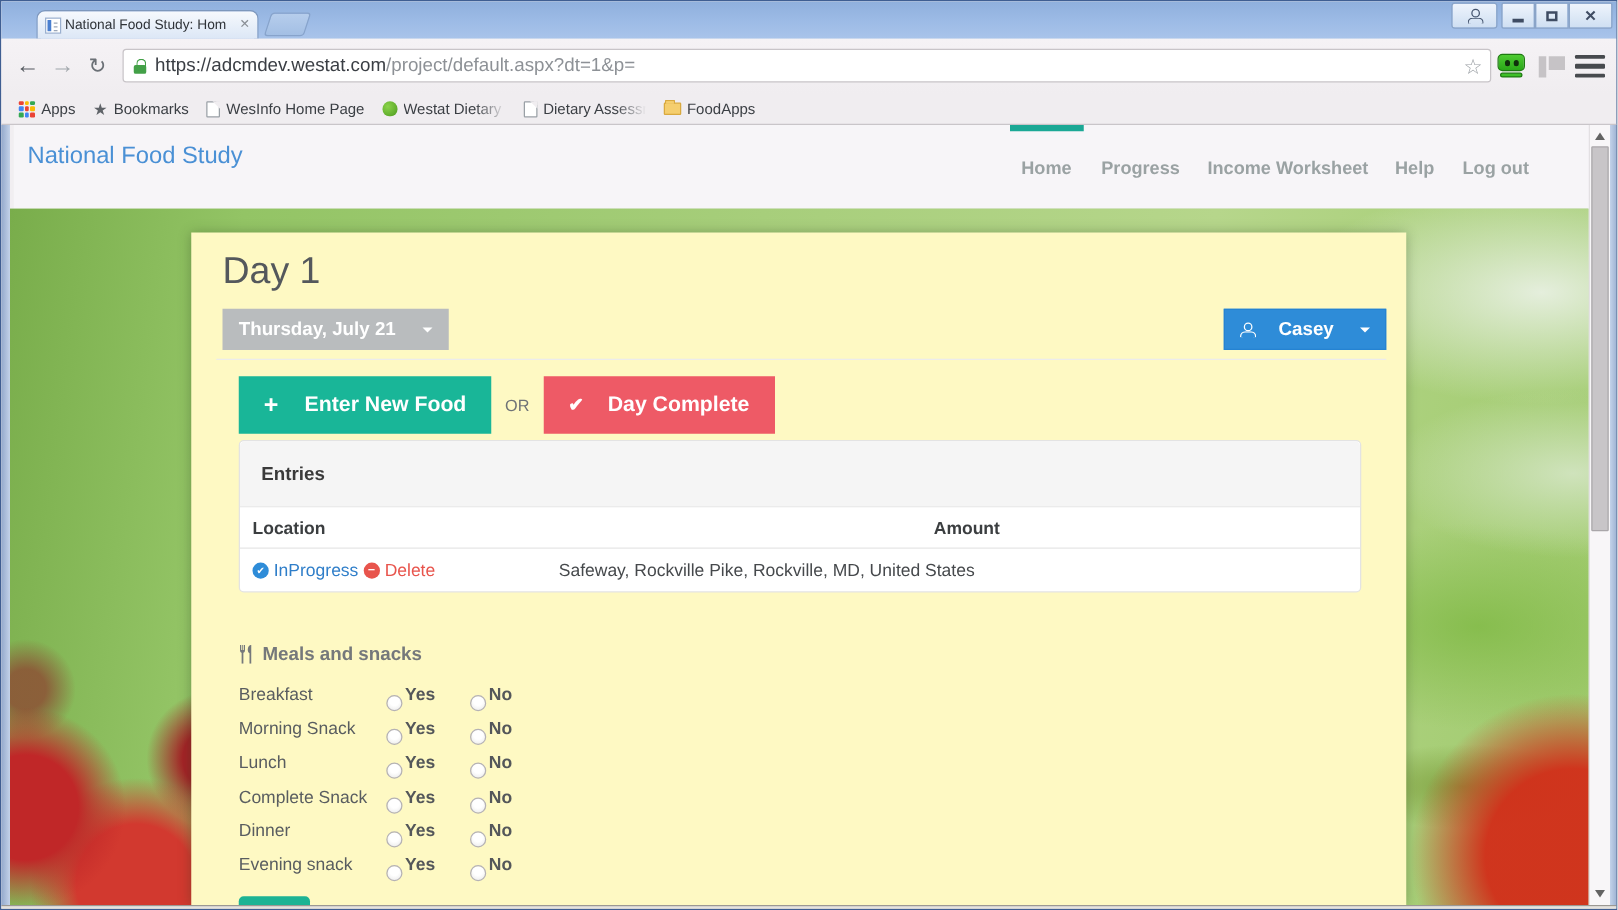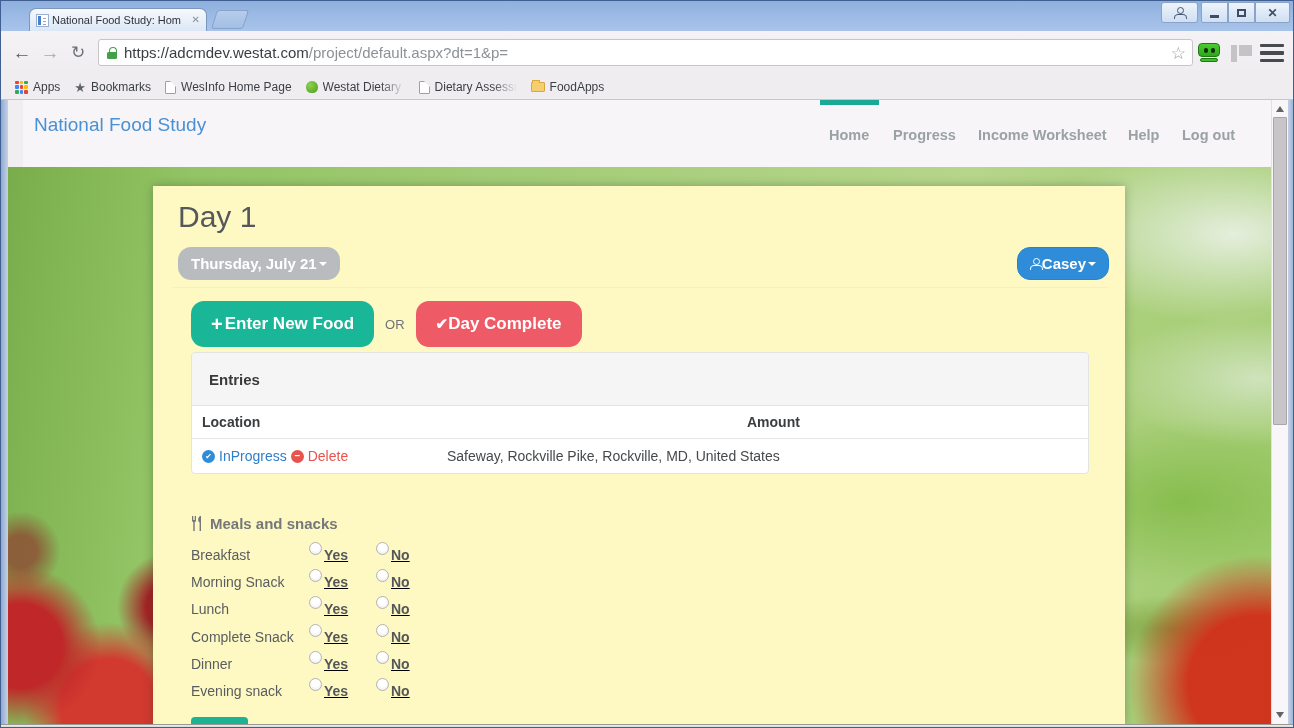--- a/index.html
+++ b/index.html
@@ -70,21 +70,21 @@
   .apps-grid{width:13px;height:13px;display:grid;grid-template-columns:repeat(3,1fr);gap:1px;}
   .apps-grid i{border-radius:1px;}
   .bm-star{font-size:13px;color:#5f6368;line-height:1;}
   .page-ico{width:11px;height:13px;background:#fff;border:1px solid #9aa0a6;border-radius:1px;position:relative;}
   .page-ico::after{content:"";position:absolute;right:-1px;top:-1px;border:3px solid;border-color:#f0edf0 #f0edf0 transparent transparent;}
   .apple-ico{width:12px;height:12px;background:radial-gradient(circle at 35% 35%,#8bd34a,#4d9b1f);border-radius:50% 50% 45% 45%;}
   .folder-ico{width:14px;height:10px;background:#f5ce6e;border:1px solid #d9a93f;border-radius:1px;position:relative;}
   .folder-ico::before{content:"";position:absolute;left:0;top:-3px;width:6px;height:2px;background:#f5ce6e;border:1px solid #d9a93f;border-bottom:none;border-radius:1px 1px 0 0;}
 
   
-  .site-header{position:absolute;left:22px;top:99px;width:1263px;height:67px;background:#f7f5f8;}
+  .site-header{position:absolute;left:10px;top:99px;width:1263px;height:67px;background:#f7f5f8;}
   .active-indicator{position:absolute;left:797px;top:0;width:59px;height:5px;background:#1ba895;}
   .brand{position:absolute;left:11px;top:14px;font-size:19px;color:#4a90d5;}
   .site-nav-item{position:absolute;top:27px;font-size:14.5px;font-weight:bold;color:#9aa2a3;white-space:nowrap;}
 
   
   .photo{position:absolute;left:7px;top:166px;width:1263px;height:557px;background-color:#8cbb61;
     background-image:
       radial-gradient(circle at 99% 93%, rgba(210,45,25,.95) 0 70px, rgba(210,45,25,0) 130px),
       radial-gradient(ellipse 130px 45px at 92% 83%, rgba(125,158,60,.85), transparent 75%),
       radial-gradient(circle at 1% 86%, #c02728 0 42px, rgba(192,39,40,0) 80px),
@@ -93,21 +93,21 @@
       radial-gradient(circle at 1% 69%, rgba(141,74,51,.8) 0 16px, rgba(141,74,51,0) 40px),
       radial-gradient(ellipse 260px 120px at 97% 12%, rgba(232,240,226,.95), rgba(232,240,226,0) 75%),
       radial-gradient(ellipse 200px 90px at 99% 38%, rgba(215,231,201,.85), rgba(215,231,201,0) 75%),
       radial-gradient(ellipse 220px 110px at 93% 60%, rgba(127,185,68,.8), rgba(127,185,68,0) 75%),
       linear-gradient(98deg, #79ad4b 0%, #93c465 14%, #a7ce7b 45%, #b6d68b 72%, #9fca6c 100%);}
 
   
   .card{position:absolute;left:152px;top:185px;width:972px;height:538px;background:#fef9c3;overflow:hidden;
     box-shadow:0 0 9px rgba(40,60,30,.35);}
   .day-title{position:absolute;left:25px;top:14px;font-size:30px;color:#54585c;font-weight:500;}
-  .btn{display:inline-flex;align-items:center;justify-content:center;gap:0;border-radius:13px;color:#fff;font-weight:bold;cursor:default;white-space:nowrap;}
+  .btn{display:inline-flex;align-items:center;justify-content:center;gap:19px;border-radius:0;color:#fff;font-weight:bold;cursor:default;white-space:nowrap;}
   .date-btn{position:absolute;left:25px;top:61px;height:33px;padding:0 13px;background:#b9bcbe;font-size:15px;}
   .user-btn{position:absolute;right:16px;top:61px;height:33px;padding:0 12px;background:#2e8cd8;border:1px solid #2583d2;font-size:15px;}
   .user-btn .person-glyph::before,.user-btn .person-glyph::after{border-color:#fff;}
   .caret{width:0;height:0;border-left:4px solid transparent;border-right:4px solid transparent;border-top:4px solid #fff;margin-left:2px;}
   .hr{position:absolute;left:20px;right:16px;top:101px;border-top:1px solid #ececec;}
   .actions{position:absolute;left:38px;top:115px;display:flex;align-items:center;gap:9px;}
   .btn-food{height:46px;padding:0 20px;background:#19b698;font-size:17px;}
   .btn-plus{font-size:20px;font-weight:bold;margin-right:2px;}
   .or-label{font-size:13px;color:#6f7377;margin:0 2px;}
   .btn-complete{height:46px;padding:0 20px;background:#ee5a66;font-size:17px;}
@@ -126,21 +126,21 @@
   .status-ico{width:13px;height:13px;border-radius:50%;background:#2e8cd8;color:#fff;font-size:8px;line-height:13px;text-align:center;flex:0 0 13px;}
   .delete-ico{width:13px;height:13px;border-radius:50%;background:#e8544c;color:#fff;font-size:10px;font-weight:bold;line-height:12px;text-align:center;flex:0 0 13px;}
   .link-status{color:#2f7ec9;}
   .link-delete{color:#e8544c;}
 
   .meals-title{position:absolute;left:38px;top:329px;display:flex;align-items:center;gap:6px;
     font-size:15px;font-weight:bold;color:#75787b;}
   .meal-rows{position:absolute;left:38px;top:356px;width:400px;}
   .meal-row{position:relative;height:27.2px;line-height:27px;}
   .meal-label{position:absolute;left:0;font-size:14px;color:#595d60;}
-  .opt{position:absolute;display:flex;align-items:flex-start;gap:2px;top:0;height:27px;text-decoration:underline;}
+  .opt{position:absolute;display:flex;align-items:flex-end;gap:2px;top:0;height:27px;}
   .opt-yes{left:118px;}
   .opt-no{left:185px;}
   .radio{width:13px;height:13px;border-radius:50%;border:1px solid #b5b2b5;background:radial-gradient(circle at 50% 35%,#ffffff 40%,#e7e7e7);}
   .opt-label{font-size:14px;font-weight:bold;color:#54575a;}
   .save-sliver{position:absolute;left:38px;top:531px;width:57px;height:20px;background:#1cb394;border-radius:4px 4px 0 0;}
 
   
   .scrollbar{position:absolute;left:1270px;top:99px;width:17px;height:624px;background:#f8f6f8;border-left:1px solid #e3e0e3;}
   .sb-arrow{position:absolute;left:4px;width:0;height:0;border-left:4.5px solid transparent;border-right:4.5px solid transparent;}
   .sb-up{top:6px;border-bottom:6px solid #636363;}

